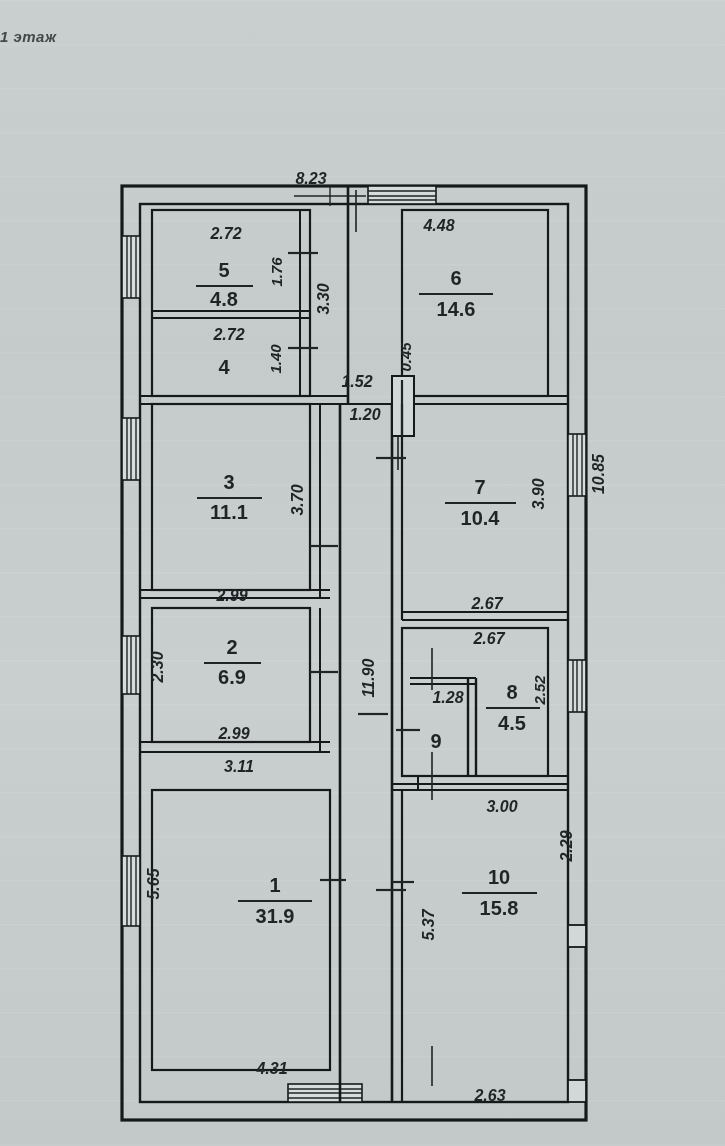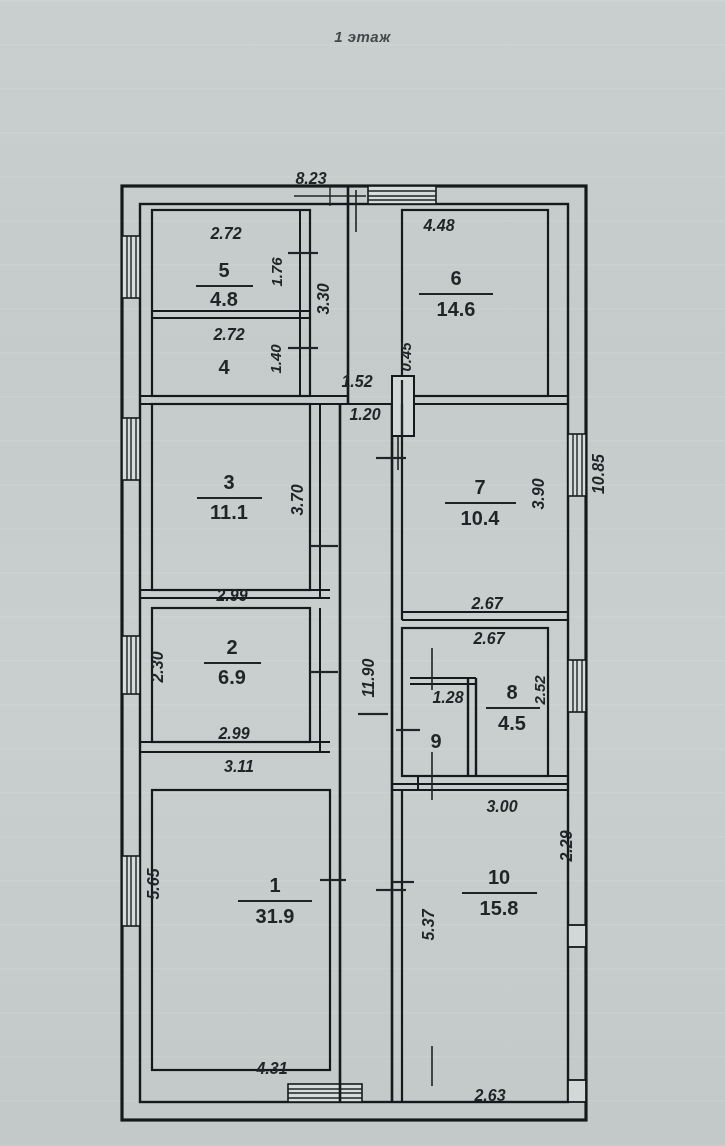--- a/index.html
+++ b/index.html
@@ -26,21 +26,20 @@
       rgba(0,0,0,0.012) 2px,
       rgba(0,0,0,0.012) 44px
     );
     pointer-events: none;
   }
   .plan-title {
     position: absolute;
     left: 0;
     right: 0;
     top: 28px;
-    text-align: center;
     font-style: italic;
     font-weight: bold;
     font-size: 15px;
     color: #43494b;
     letter-spacing: .5px;
   }
   #plan-svg {
     position: absolute;
     left: 0;
     top: 0;

